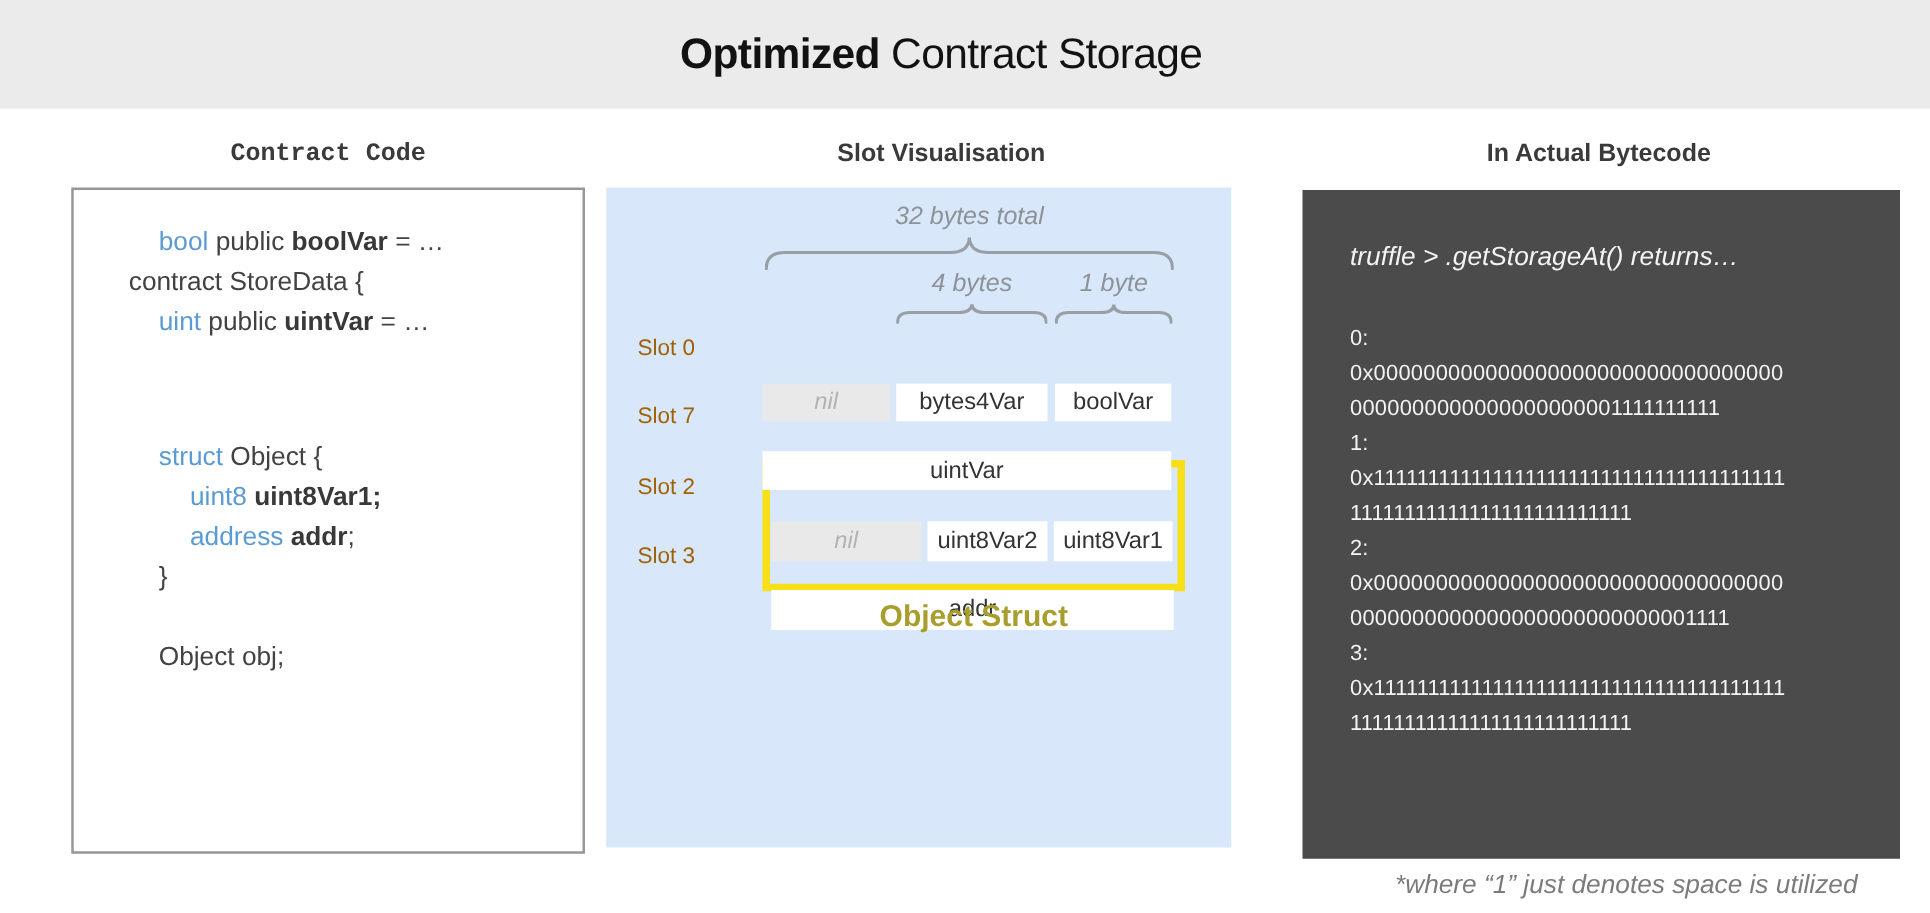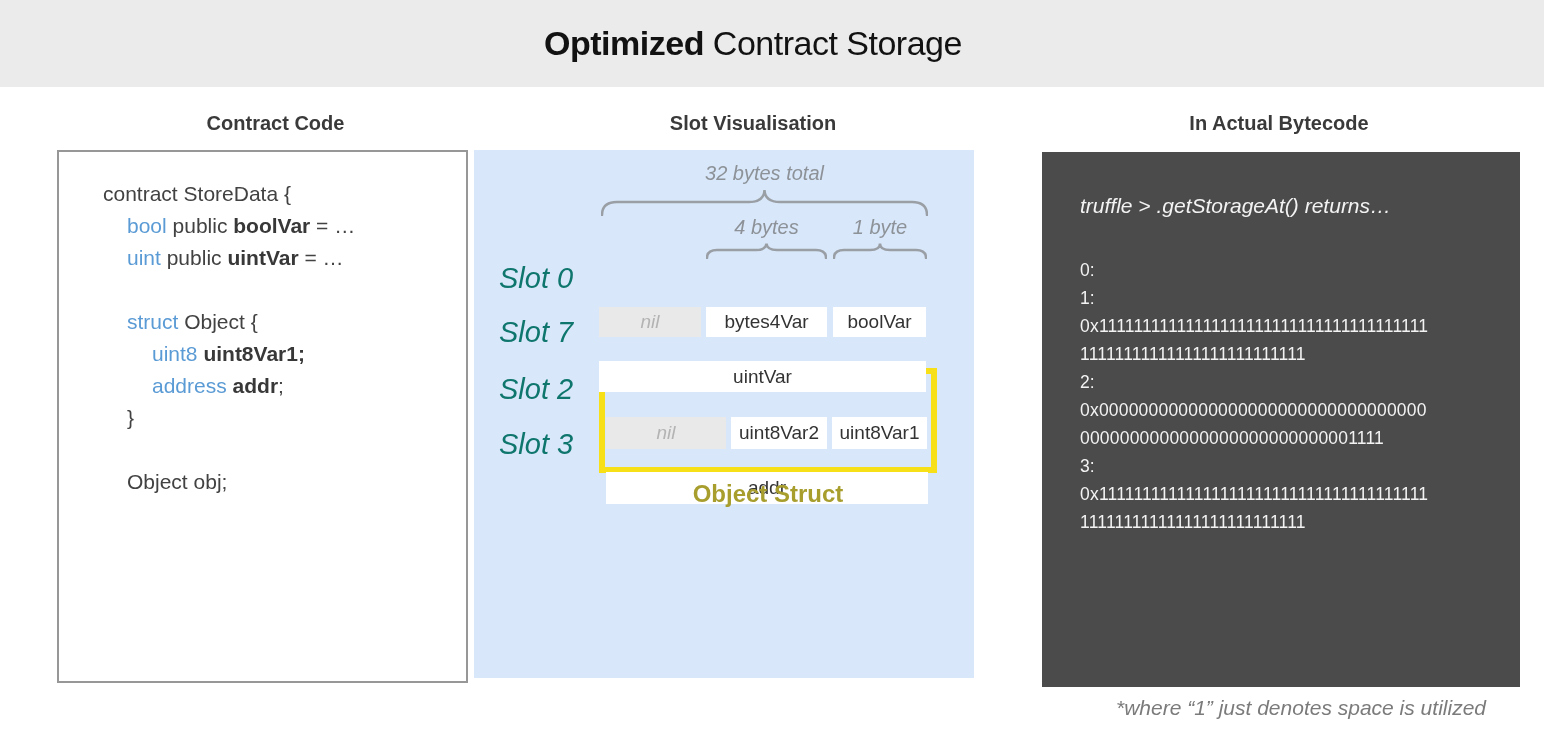--- a/index.html
+++ b/index.html
@@ -12,49 +12,49 @@
     position:absolute;left:0;top:0;width:1544px;height:87px;background:#ebebeb;
     display:flex;align-items:center;justify-content:center;padding-right:38px;box-sizing:border-box;
   }
   .main-title{font-size:34px;color:#121212;letter-spacing:-0.5px;}
   .main-title .emph{font-weight:800;}
   .main-title .rest{font-weight:400;}
   
   .col-heading{
     position:absolute;top:112px;text-align:center;font-size:20px;font-weight:700;color:#3a3a3a;
   }
-  #heading-code{left:70px;width:411px;}
+  #heading-code{left:57px;width:411px;font-family:Liberation Mono, monospace;}
   #heading-slots{left:503px;width:500px;}
   #heading-bytecode{left:1040px;width:478px;}
   
   .code-box{
     position:absolute;left:57px;top:150px;width:411px;height:533px;
     background:#ffffff;border:2px solid #979797;box-sizing:border-box;
   }
   .code-lines{position:absolute;left:44px;top:26px;right:8px;}
   .code-line{font-size:21px;line-height:32px;color:#424242;white-space:nowrap;}
   .seg-plain{color:#424242;}
   .seg-kw{color:#5b9bd5;}
   .seg-bold{color:#383838;font-weight:700;}
   .seg-comment{color:#9e9e9e;}
   
   .slot-panel{
-    position:absolute;left:474px;top:150px;width:500px;height:528px;background:#d8e7f9;
+    position:absolute;left:485px;top:150px;width:500px;height:528px;background:#d8e7f9;
   }
   .brace-label{position:absolute;text-align:center;font-style:italic;font-size:20px;color:#8d9298;}
   #label-total{left:127px;width:327px;top:12px;}
   #label-four{left:232px;width:121px;top:66px;}
   #label-one{left:359px;width:94px;top:66px;}
   .brace-svg{position:absolute;}
   #brace-total{left:127px;top:38px;}
   #brace-four{left:232px;top:92px;}
   #brace-one{left:359px;top:92px;}
   .slot-label{
     position:absolute;left:25px;width:90px;display:flex;align-items:center;
-    font-size:29px;color:#0f766e;font-style:italic;
+    font-size:18px;color:#a16207;
   }
   .slot-cell{
     position:absolute;background:#ffffff;display:flex;align-items:center;justify-content:center;
     font-size:19px;color:#333333;margin-top:44px;
   }
   .slot-cell.nil{background:#e9e9e9;color:#b3b3b3;font-style:italic;}
   .struct-highlight{
     position:absolute;left:125px;top:218px;width:338px;height:105px;
     border:6px solid #f7e017;box-sizing:border-box;
   }
@@ -88,25 +88,25 @@
     <span class="emph">Optimized</span><span class="rest"> Contract Storage</span>
   </div>
 </div>
 
 <div class="col-heading" id="heading-code">Contract Code</div>
 <div class="col-heading" id="heading-slots">Slot Visualisation</div>
 <div class="col-heading" id="heading-bytecode">In Actual Bytecode</div>
 
 <div class="code-box">
   <div class="code-lines">
+      <div class="code-line" style="padding-left: 24px;"><span class="seg-kw">bool</span><span class="seg-plain"> public </span><span class="seg-bold">boolVar</span><span class="seg-plain"> = …</span></div>
       <div class="code-line" style="padding-left: 0px;"><span class="seg-plain">contract StoreData {</span></div>
-      <div class="code-line" style="padding-left: 24px;"><span class="seg-kw">bool</span><span class="seg-plain"> public </span><span class="seg-bold">boolVar</span><span class="seg-plain"> = …</span></div>
       <div class="code-line" style="padding-left: 24px;"><span class="seg-kw">uint</span><span class="seg-plain"> public </span><span class="seg-bold">uintVar</span><span class="seg-plain"> = …</span></div>
       <div class="code-line" style="padding-left: 0px;">&nbsp;</div>
-      <div class="code-line" style="padding-left: 24px;"><span class="seg-kw">struct</span><span class="seg-plain"> Object {</span></div>
+      <div class="code-line" style="padding-left: 24px; margin-top: 44px;"><span class="seg-kw">struct</span><span class="seg-plain"> Object {</span></div>
       <div class="code-line" style="padding-left: 49px;"><span class="seg-kw">uint8</span><span class="seg-plain"> </span><span class="seg-bold">uint8Var1;</span></div>
       <div class="code-line" style="padding-left: 49px;"><span class="seg-kw">address</span><span class="seg-plain"> </span><span class="seg-bold">addr</span><span class="seg-plain">;</span></div>
       <div class="code-line" style="padding-left: 24px;"><span class="seg-plain">}</span></div>
       <div class="code-line" style="padding-left: 0px;">&nbsp;</div>
       <div class="code-line" style="padding-left: 24px;"><span class="seg-plain">Object obj;</span></div>
     </div>
 </div>
 
 <div class="slot-panel">
   <div class="brace-label" id="label-total">32 bytes total</div>
@@ -137,20 +137,21 @@
       <div class="slot-label" style="top: 278px; height: 32px;">Slot 3</div>
       <div class="slot-cell" style="left: 132px; width: 322px; top: 278px; height: 32px;">addr</div>
     </div>
   <div class="struct-label">Object Struct</div>
 </div>
 
 <div class="bytecode-box">
   <div class="bc-prompt">truffle &gt; .getStorageAt() returns…</div>
   <div class="bc-entries">
       <div class="bc-slot">0:</div>
+      <div class="bc-value">0x0000000000000000000000000000000000000000000000000000001111111111</div>
       <div class="bc-slot">1:</div>
       <div class="bc-value">0x1111111111111111111111111111111111111111111111111111111111111111</div>
       <div class="bc-slot">2:</div>
       <div class="bc-value">0x0000000000000000000000000000000000000000000000000000000000001111</div>
       <div class="bc-slot">3:</div>
       <div class="bc-value">0x1111111111111111111111111111111111111111111111111111111111111111</div>
     </div>
 </div>
 <div class="footnote">*where “1” just denotes space is utilized</div>
 

